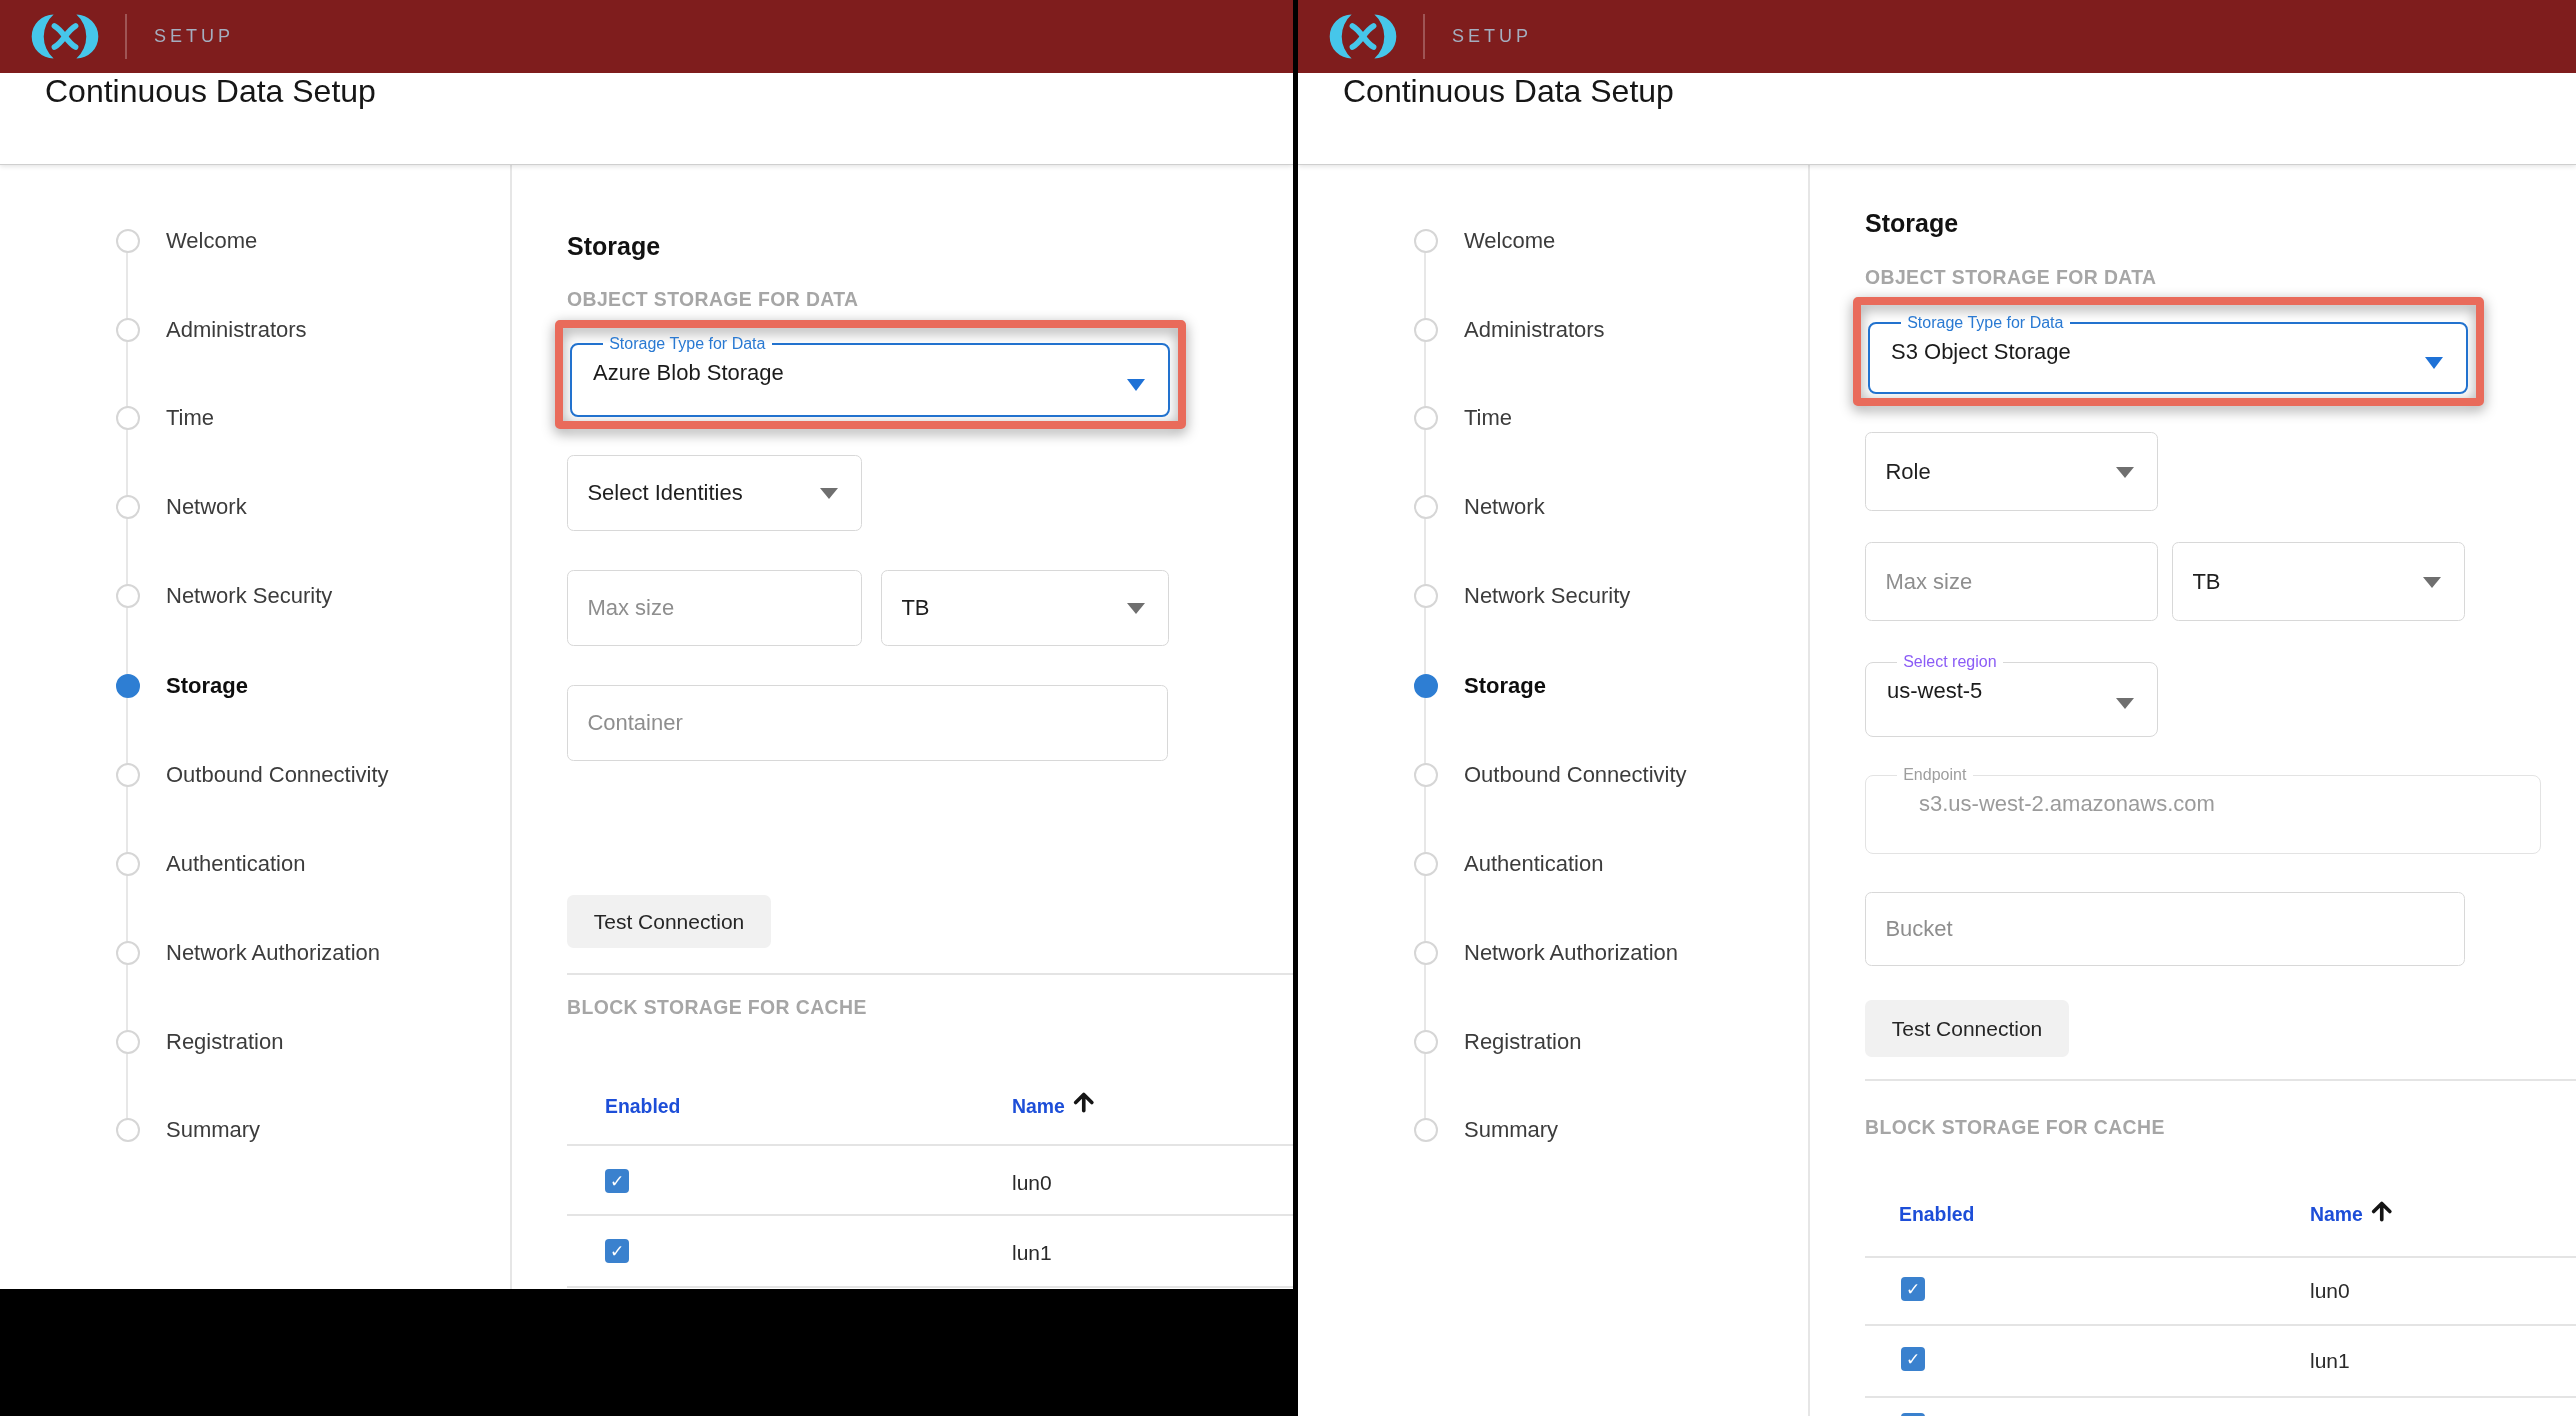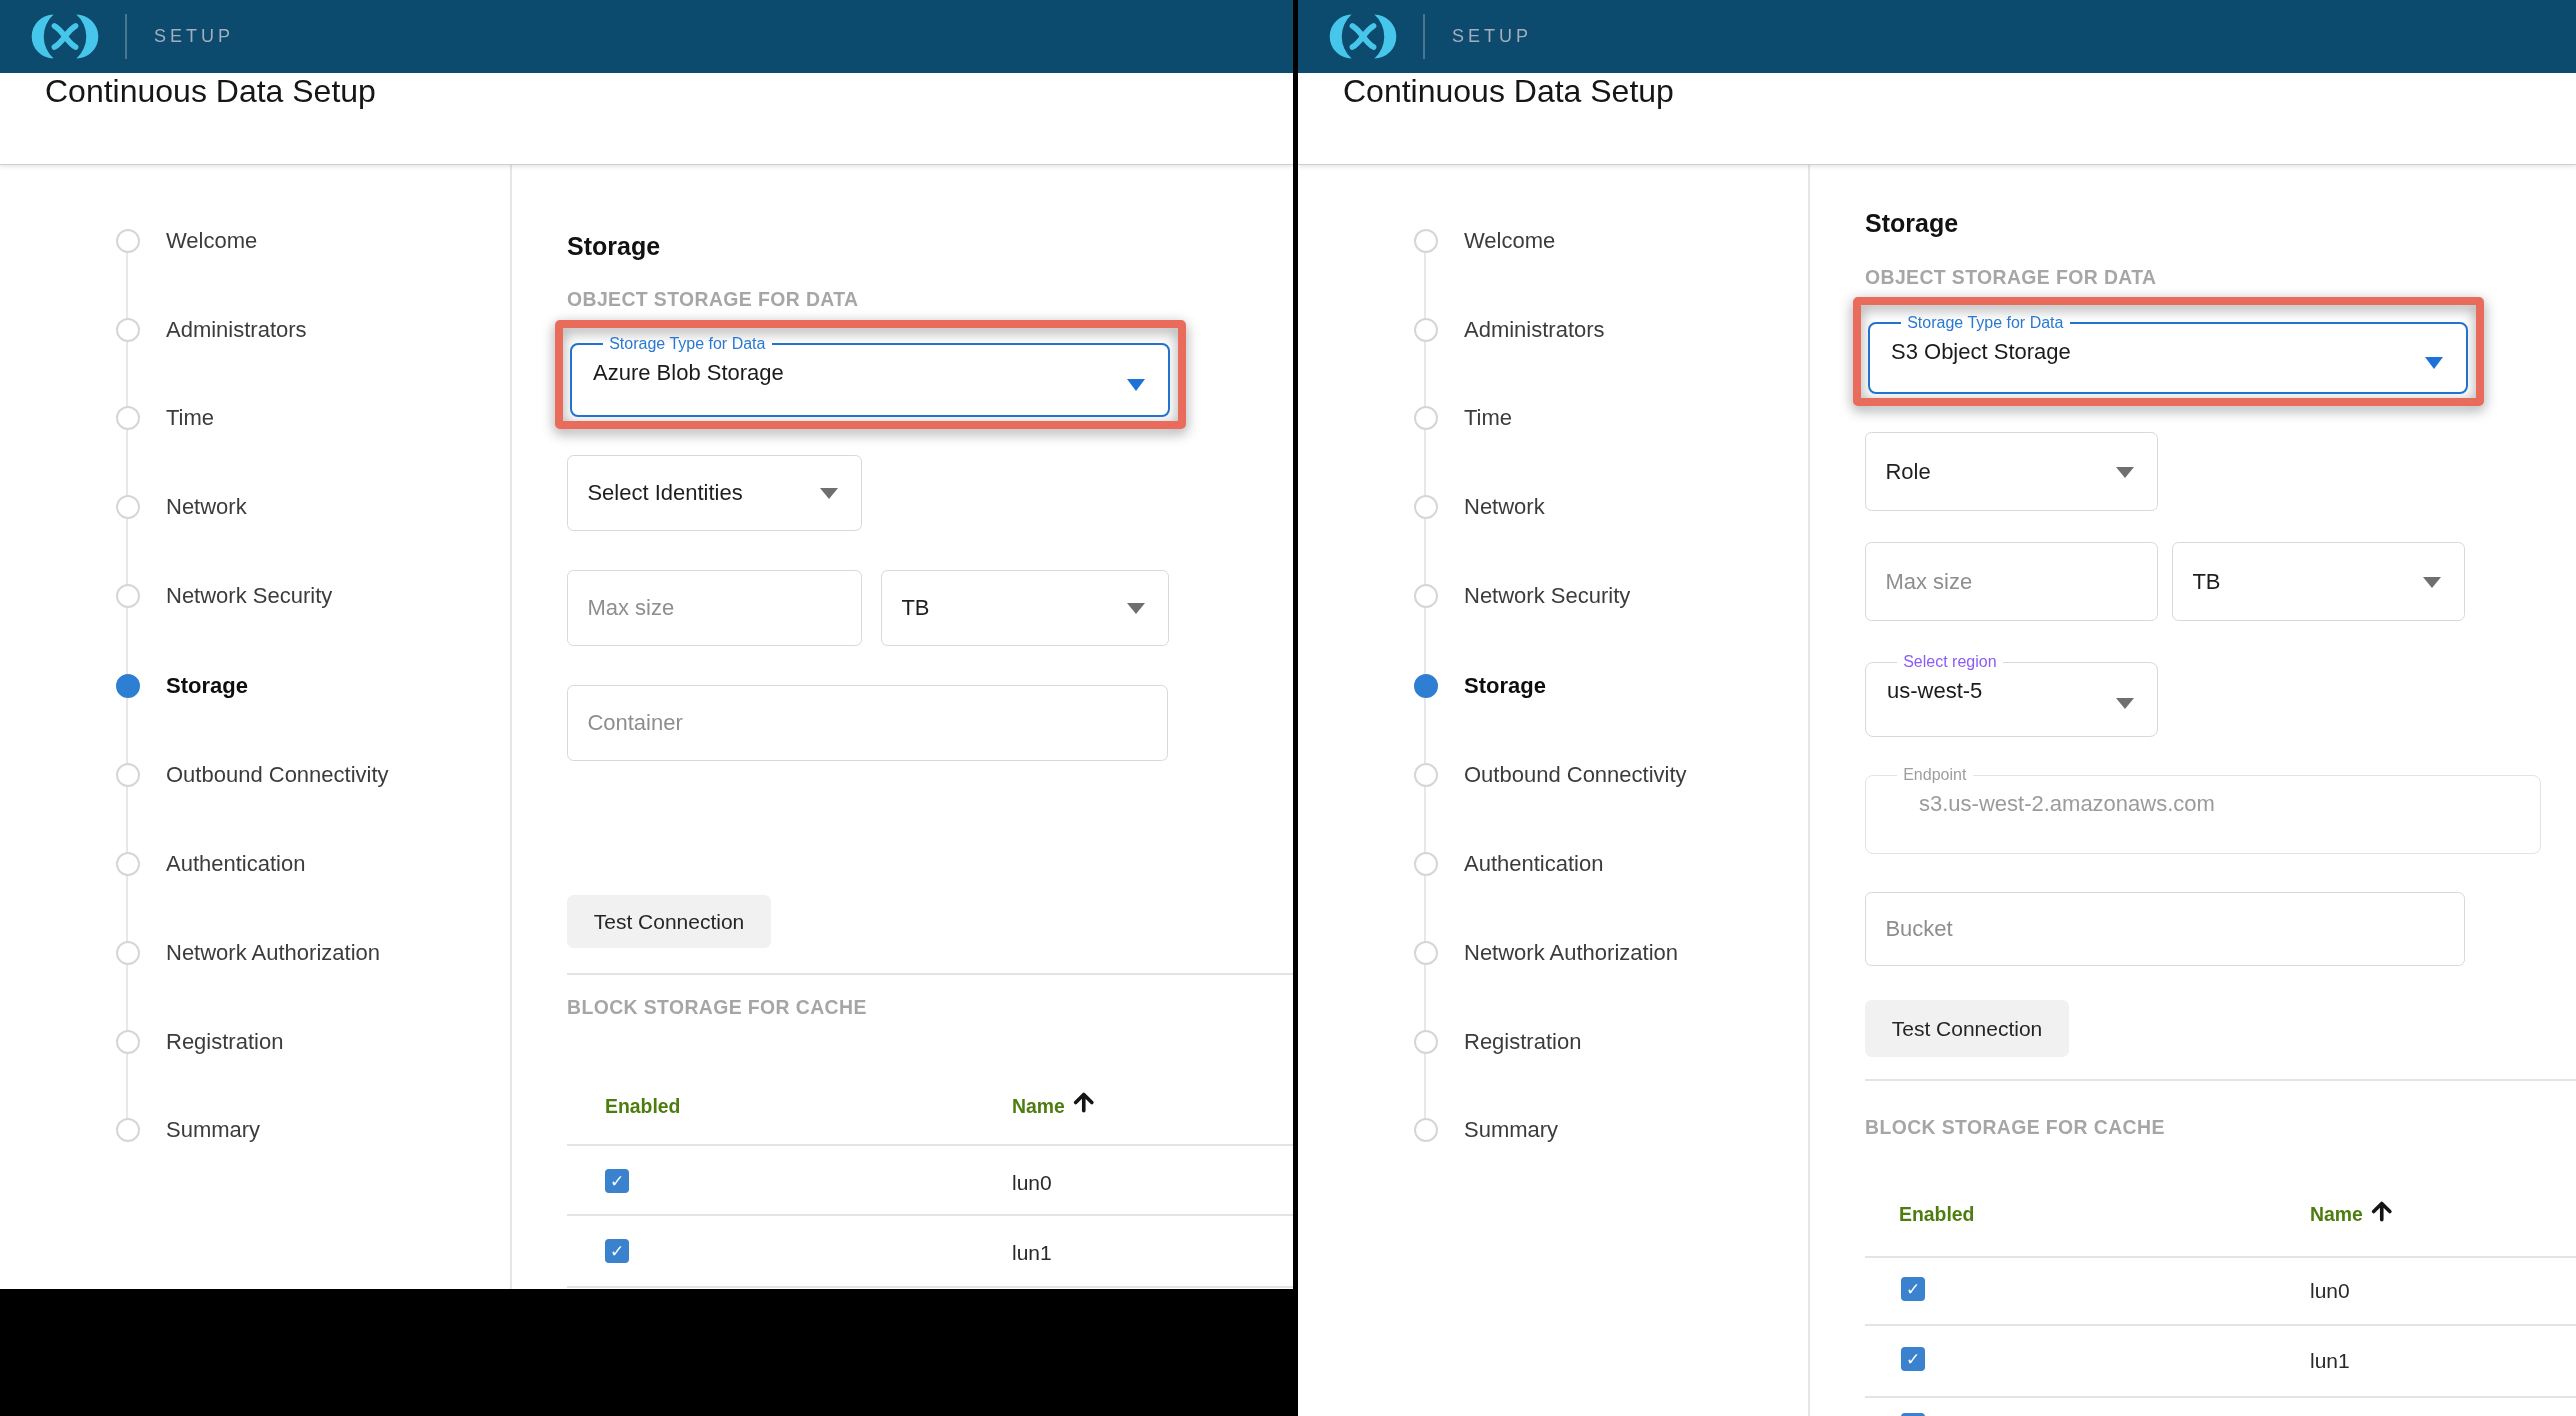--- a/index.html
+++ b/index.html
@@ -8,21 +8,21 @@
     background:#000;
     font-family:"Liberation Sans","DejaVu Sans",sans-serif;
     -webkit-font-smoothing:antialiased;
   }
   .abs{position:absolute;box-sizing:border-box;}
   .pane{position:absolute;top:0;background:#fff;overflow:hidden;}
   #pane-left{left:0;width:1293px;height:1289px;}
   #pane-right{left:1298px;width:1278px;height:1417px;}
 
   
-  .topbar{position:absolute;top:0;left:0;right:0;height:73px;background:#0c4a6e;display:flex;align-items:center;z-index:6;}
+  .topbar{position:absolute;top:0;left:0;right:0;height:73px;background:#7f1d1d;display:flex;align-items:center;z-index:6;}
   .logo{width:78px;height:49px;margin-left:26px;flex:none;}
   .tsep{width:1.6px;height:45px;background:rgba(255,255,255,.25);margin:0 27.5px 0 21px;flex:none;}
   .brand{color:#a4aebf;font-size:18px;letter-spacing:4px;}
 
   
   .pghead{position:absolute;top:73px;left:0;right:0;height:91px;background:#fff;z-index:5;
     border-bottom:0.8px solid #cfcfcf;box-shadow:0 2.4px 4.9px rgba(0,0,0,.12);
     display:flex;padding-left:45px;}
   .pgtitle{font-size:32px;color:#161616;}
 
@@ -68,21 +68,21 @@
   
   .advanced{background:#fff;border:0.8px solid #f1f1f1;border-radius:6.5px;
     box-shadow:0 3.2px 8px rgba(0,0,0,.22);display:flex;align-items:center;
     padding:0 24px;font-size:22px;color:#1f1f1f;cursor:pointer;font-family:inherit;}
   .chev{margin-left:auto;width:13.8px;height:13.8px;border-right:2.4px solid #3f3f3f;border-bottom:2.4px solid #3f3f3f;
     transform:rotate(45deg) translate(-2.4px,-2.4px);}
   .testbtn{background:#f1f1f1;border:none;border-radius:6.5px;display:flex;align-items:center;justify-content:center;
     font-size:21px;color:#262626;cursor:pointer;font-family:inherit;}
 
   
-  .th{font-size:19.4px;font-weight:bold;color:#4d7c0f;}
+  .th{font-size:19.4px;font-weight:bold;color:#1d4ed8;}
   .cell{font-size:21px;color:#2a2a2a;}
   .cb{width:24px;height:24px;border-radius:4px;background:#3a81ce;display:flex;align-items:center;justify-content:center;cursor:pointer;}
   .cb::after{content:"✓";color:#fff;font-size:17px;font-weight:bold;line-height:1;}
 </style>
 </head>
 <body>
 
 <div class="pane" id="pane-left">
 
   <div class="topbar">

